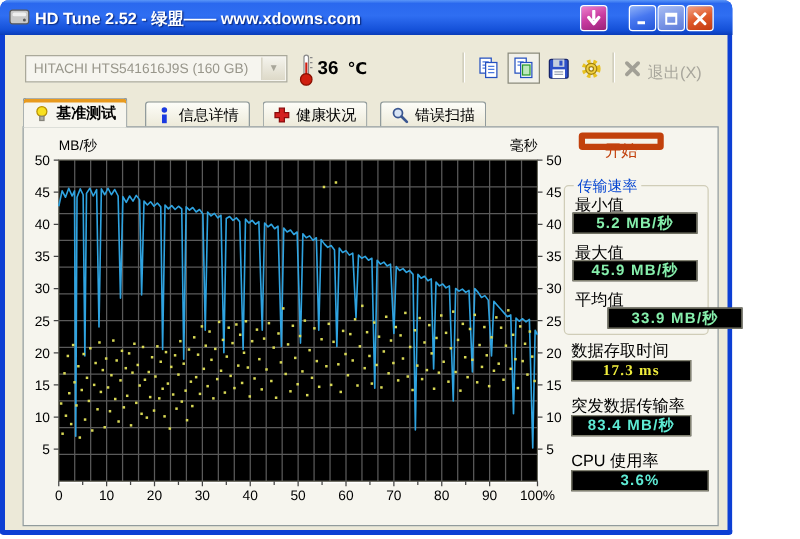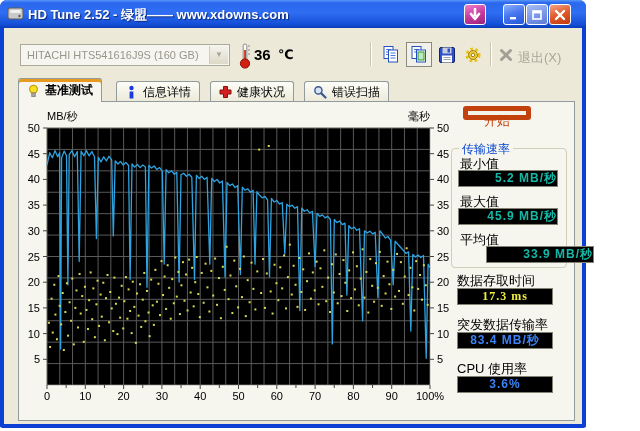--- a/index.html
+++ b/index.html
@@ -43,21 +43,21 @@
         border:1px solid #919b9c;box-sizing:border-box;}
   .start-btn{position:absolute;left:444px;top:4px;width:68px;height:14px;background:#f4f3ea;
              border:5px solid #c2410c;border-radius:3px;box-sizing:border-box;text-align:center;
              font-size:13px;color:#c2410c;line-height:19px;}
   .grp{position:absolute;left:432px;top:46px;width:116px;height:120px;border:1px solid #d0cdb8;
        border-radius:4px;box-sizing:border-box;}
   .grp-title{position:absolute;left:440px;top:39px;background:#f6f5ee;padding:0 3px;font-size:12px;color:#0646d2;}
   .lbl{position:absolute;font-size:13px;color:#000;white-space:nowrap;text-align:right;}
   .field{position:absolute;height:17px;background:#000;border:1px solid #828272;box-sizing:border-box;
          text-align:center;font-size:12px;font-weight:bold;letter-spacing:1px;line-height:15px;white-space:nowrap;}
-  .cyan{color:#14b8a6;text-align:right;} .yellow{color:#f0ee3c;font-family:Liberation Serif, serif;} .white{color:#3b82f6;}
+  .cyan{color:#86efac;} .yellow{color:#f0ee3c;font-family:Liberation Serif, serif;} .white{color:#5eead4;}
   svg{display:block;}
   .chart-svg{position:absolute;left:0;top:0;}
 </style>
 </head>
 <body>
 
 <div class="stage">
   <div class="window">
 
     <div class="titlebar">
@@ -534,17 +534,17 @@
       </div>
       <span class="grp-title">传输速率</span>
 
       <span class="lbl" style="left:438px;top:170px;">数据存取时间</span>
       <div class="field yellow" style="left:438px;top:186px;width:96px;">17.3 ms</div>
 
       <span class="lbl" style="left:438px;top:214px;">突发数据传输率</span>
       <div class="field white" style="left:438px;top:230px;width:96px;">83.4 MB/秒</div>
 
       <span class="lbl" style="left:438px;top:258px;">CPU 使用率</span>
-      <div class="field white" style="left:438px;top:274px;width:96px;">3.6%</div>
+      <div class="field white" style="left:438px;top:274px;width:110px;">3.6%</div>
     </div>
 
   </div>
 </div>
 
 </body></html>

